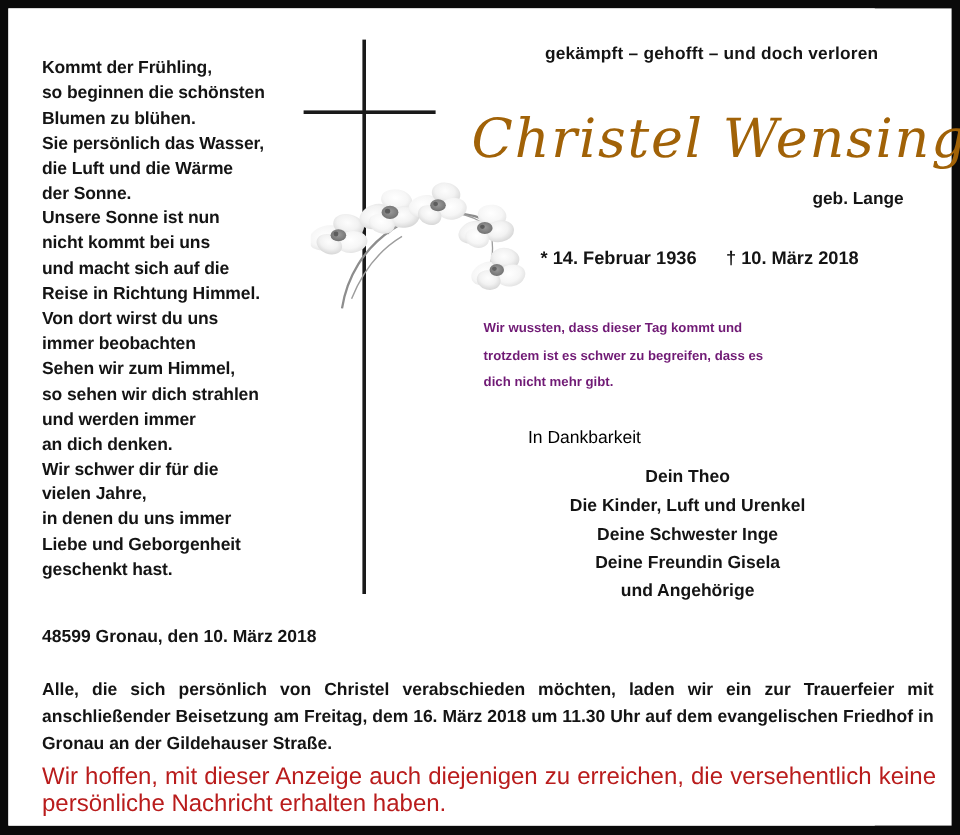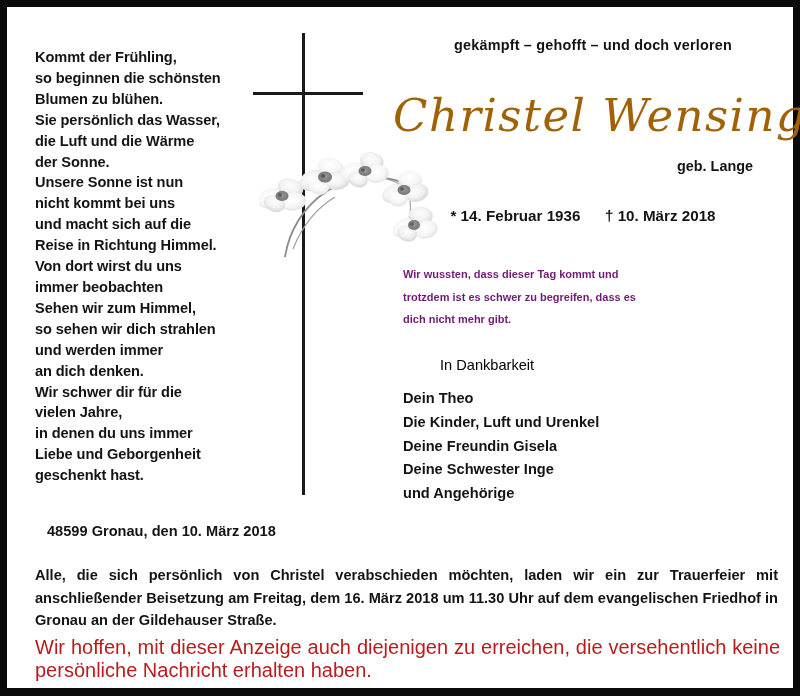--- a/index.html
+++ b/index.html
@@ -153,26 +153,26 @@
   .survivors {
     position: absolute;
     left: 396px;
     top: 380px;
     width: 340px;
     font-size: 14.6px;
     line-height: 23.8px;
     font-weight: 600;
     color: #141414;
   }
-  .survivors div { white-space: nowrap; }
+  .survivors div { white-space: nowrap; text-align: center; }
 
   
   .place-date {
     position: absolute;
-    left: 40px;
+    left: 28px;
     top: 516px;
     font-size: 14.6px;
     font-weight: 600;
     color: #141414;
   }
   .invite {
     position: absolute;
     left: 28px;
     top: 557px;
     width: 743px;
@@ -320,22 +320,22 @@
       <div>Wir wussten, dass dieser Tag kommt und</div>
       <div>trotzdem ist es schwer zu begreifen, dass es</div>
       <div>dich nicht mehr gibt.</div>
     </div>
 
     <div class="thanks">In Dankbarkeit</div>
 
     <div class="survivors">
       <div>Dein Theo</div>
       <div>Die Kinder, Luft und Urenkel</div>
+      <div>Deine Schwester Inge</div>
       <div>Deine Freundin Gisela</div>
-      <div>Deine Schwester Inge</div>
       <div>und Angehörige</div>
     </div>
 
     <div class="place-date">48599 Gronau, den 10. März 2018</div>
     <div class="invite">Alle, die sich persönlich von Christel verabschieden möchten, laden wir ein zur Trauerfeier mit anschließender Beisetzung am Freitag, dem 16. März 2018 um 11.30 Uhr auf dem evangelischen Friedhof in Gronau an der Gildehauser Straße.</div>
     <div class="closing">Wir hoffen, mit dieser Anzeige auch diejenigen zu erreichen, die versehentlich keine persönliche Nachricht erhalten haben.</div>
 
   </div>
 </div>
 

